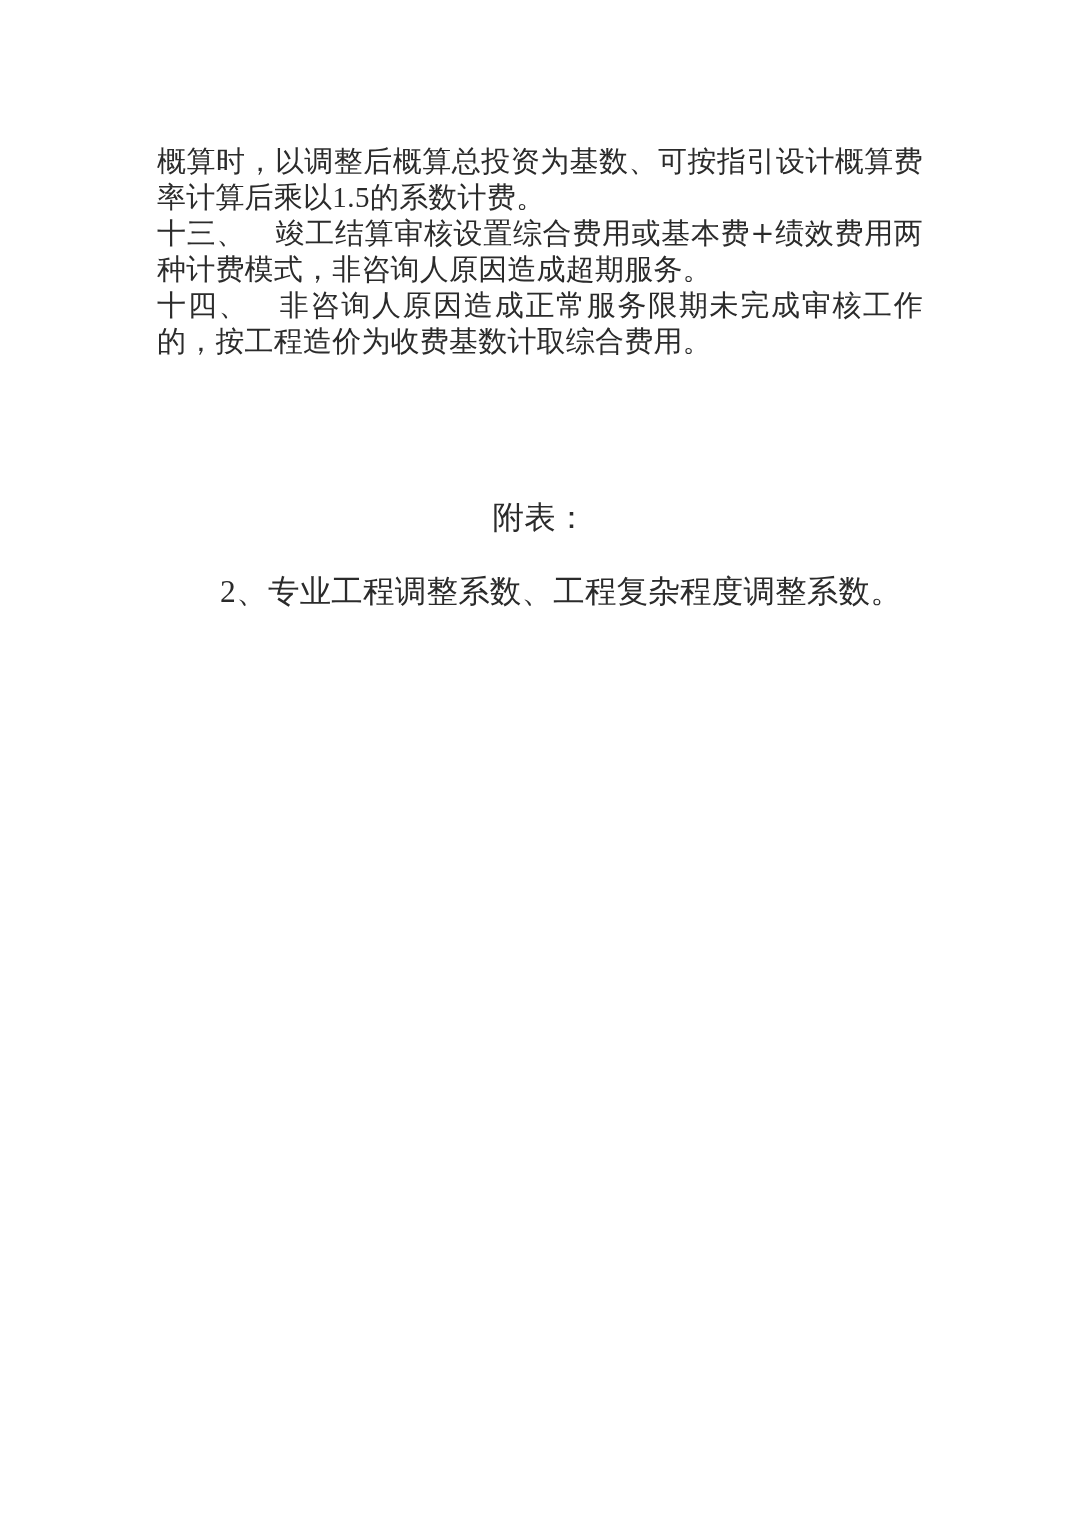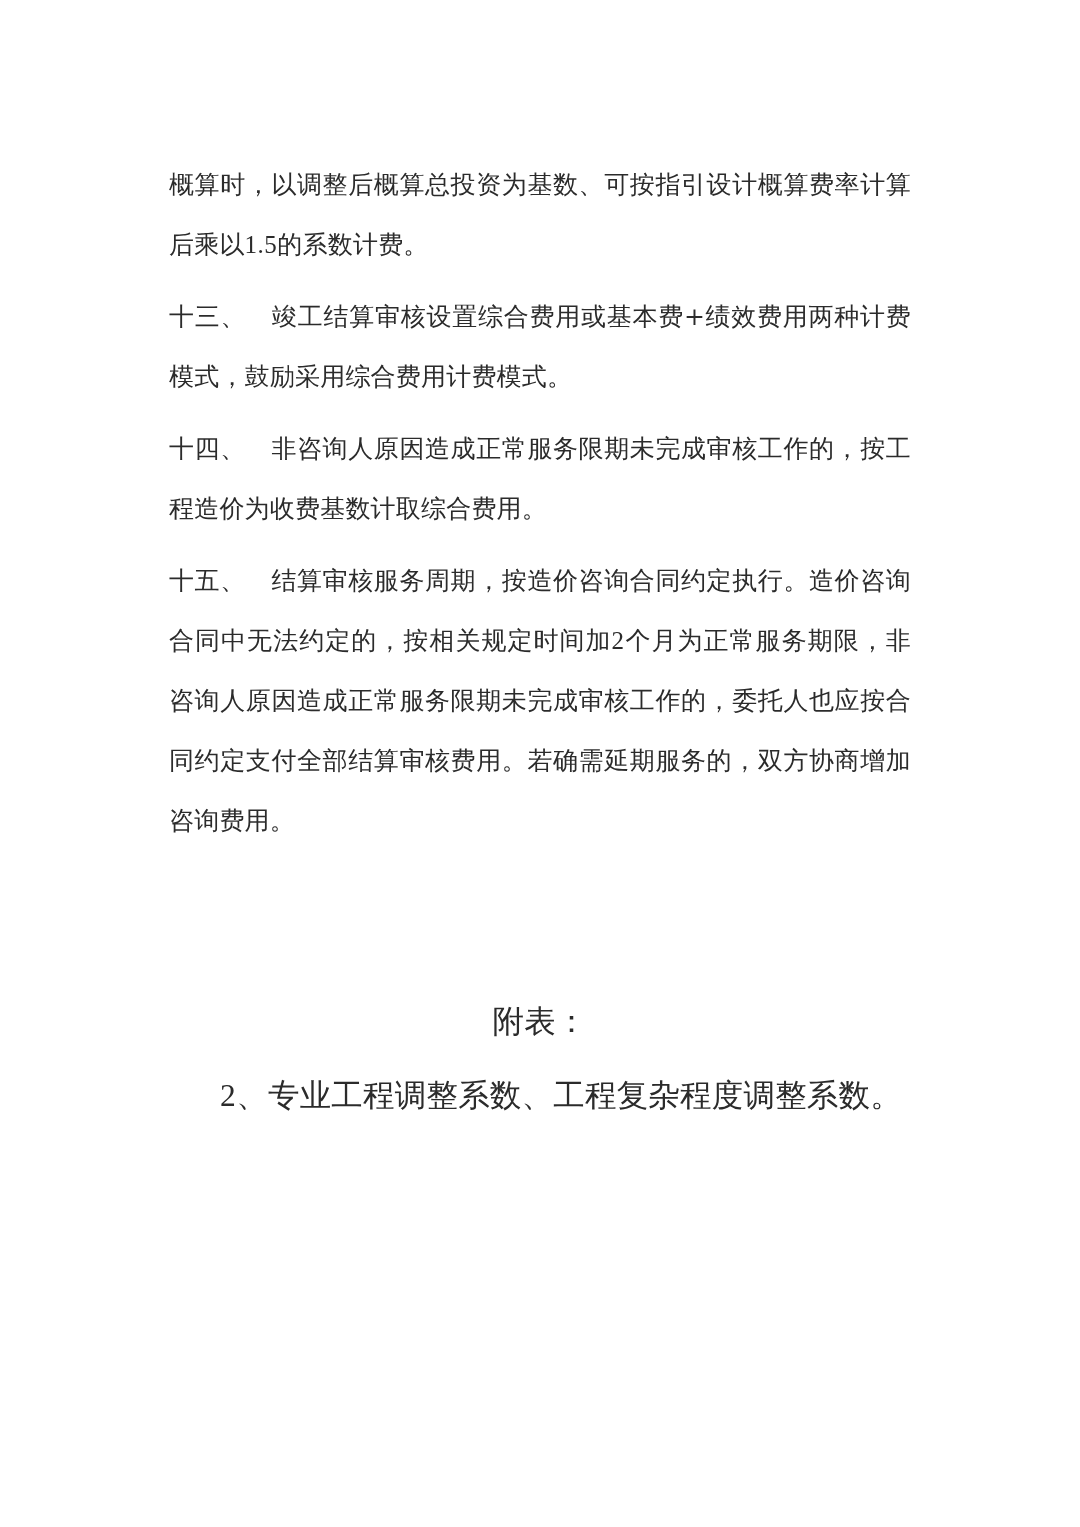--- a/index.html
+++ b/index.html
@@ -17,27 +17,27 @@
     color: #2b2b2b;
   }
   .content {
     position: absolute;
     left: 157px;
     top: 143px;
     width: 766px;
   }
   
   .para {
-    font-size: 25px;
-    line-height: 60px;
+    font-size: 29px;
+    line-height: 36px;
     text-align: justify;
     text-justify: inter-character;
     text-align-last: left;
     letter-spacing: 0.2px;
-    margin: 12px;
+    margin: 0;
     word-break: break-all;
     white-space: pre-wrap;
   }
   .para.cont {
     text-indent: 0;
   }
   .para.clause {
     text-indent: 0;
   }
   
@@ -68,25 +68,24 @@
   }
 </style>
 </head>
 <body>
 
 <div class="page">
   <div class="content">
 
     <p class="para cont">概算时，以调整后概算总投资为基数、可按指引设计概算费率计算后乘以<span class="num">1.5</span>的系数计费。</p>
 
-    <p class="para clause">十三、　竣工结算审核设置综合费用或基本费+绩效费用两种计费模式，鼓励采用综合费用计费模式。</p>
+    <p class="para clause">十三、　竣工结算审核设置综合费用或基本费+绩效费用两种计费模式，非咨询人原因造成超期服务。</p>
 
     <p class="para clause">十四、　非咨询人原因造成正常服务限期未完成审核工作的，按工程造价为收费基数计取综合费用。</p>
 
-    <p class="para clause">十五、　结算审核服务周期，按造价咨询合同约定执行。造价咨询合同中无法约定的，按相关规定时间加<span class="num">2</span>个月为正常服务期限，非咨询人原因造成正常服务限期未完成审核工作的，委托人也应按合同约定支付全部结算审核费用。若确需延期服务的，双方协商增加咨询费用。</p>
 
 
     <div class="gap-block"></div>
 
     <p class="attach-head">附表：</p>
 
     <div class="attach-gap"></div>
 
 
     <p class="attach-item"><span class="num">2</span>、专业工程调整系数、工程复杂程度调整系数。</p>

